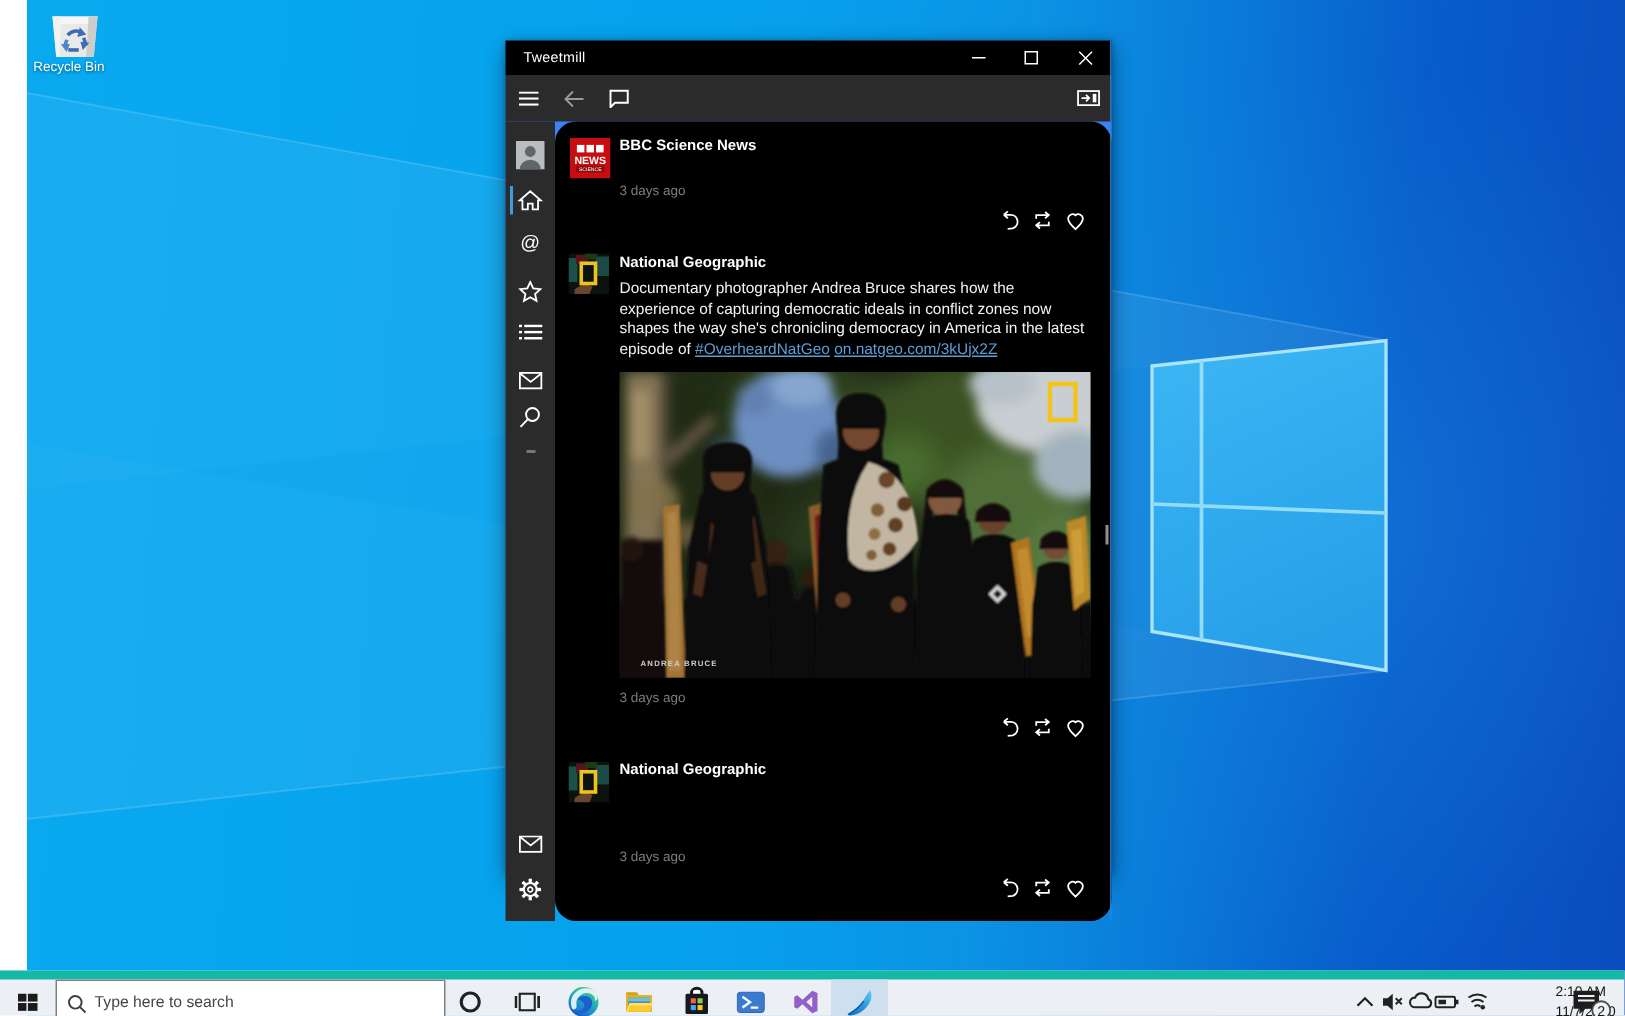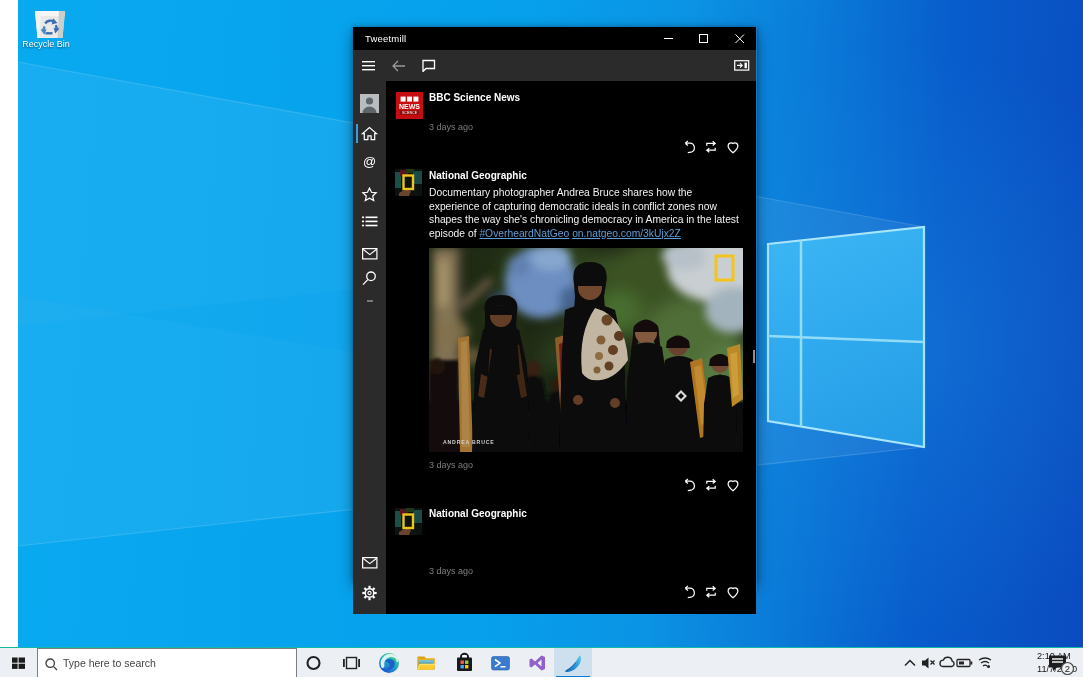--- a/index.html
+++ b/index.html
@@ -1,37 +1,37 @@
 <!DOCTYPE html>
 <html><head>
 <meta charset="utf-8">
 <style>
   * { margin:0; padding:0; box-sizing:border-box; }
   html,body { width:1083px; height:677px; overflow:hidden; font-family:"Liberation Sans", sans-serif; }
   #desk { position:absolute; left:18px; top:0; width:1083px; height:648px; }
   #wall { position:absolute; left:0; top:0; }
   
-  #win { position:absolute; left:353px; top:27px; width:404px; height:555px; background:#3b82f6; box-shadow:0 5px 14px rgba(0,0,10,.42), 0 0 4px rgba(0,0,20,.3); }
+  #win { position:absolute; left:337px; top:27px; width:404px; height:555px; background:#3b82f6; box-shadow:0 5px 14px rgba(0,0,10,.42), 0 0 4px rgba(0,0,20,.3); }
   #titlebar { position:absolute; left:0; top:0; width:404px; height:23px; background:#000; }
   #titlebar .t { position:absolute; left:12px; top:6px; font-size:9.5px; color:#fff; letter-spacing:.2px; }
   .capbtn { position:absolute; top:0; width:35px; height:23px; }
   
   #toolbar { position:absolute; left:0; top:23px; width:404px; height:31px; background:#2b2b2b; }
   
   #sidebar { position:absolute; left:0; top:54px; width:33px; height:533px; background:#2b2b2b; }
   .sic { position:absolute; left:0; width:33px; text-align:center; }
   
-  #content { position:absolute; left:33px; top:54px; width:371px; height:533px; background:#000; color:#fff; }
+  #content { position:absolute; left:33px; top:54px; width:371px; height:533px; background:#000; color:#fff;border-radius:14px; }
   .name { position:absolute; font-size:10px; font-weight:bold; color:#fff; white-space:nowrap; }
   .body { position:absolute; font-size:10.3px; line-height:13.5px; color:#f2f2f2; white-space:nowrap; }
   .body a { color:#5d9ed6; }
   .ts { position:absolute; font-size:9px; color:#7d7d7d; }
   .acticons { position:absolute; }
   
-  #taskbar { position:absolute; left:0; top:647px; width:1083px; height:30px; background:#eceff3; border-top:1px solid #14b8a6; }
+  #taskbar { position:absolute; left:0; top:647px; width:1083px; height:30px; background:#eceff3; border-top:6px solid #14b8a6; }
   #searchbox { position:absolute; left:37px; top:0px; width:260px; height:30px; background:#fff; border:1px solid #7b7f83; }
   #searchbox span { position:absolute; left:25px; top:8px; font-size:10.5px; color:#454545; }
   .tbi { position:absolute; top:0; height:30px; }
   #traytext { position:absolute; left:993px; top:2px; width:50px; text-align:left; font-size:9.2px; color:#151515; line-height:12.5px;margin-left:44px; }
 </style>
 </head>
 <body>
 <div id="desk">
 <svg id="wall" width="1083" height="677" viewBox="0 0 1083 677">
   <defs>

